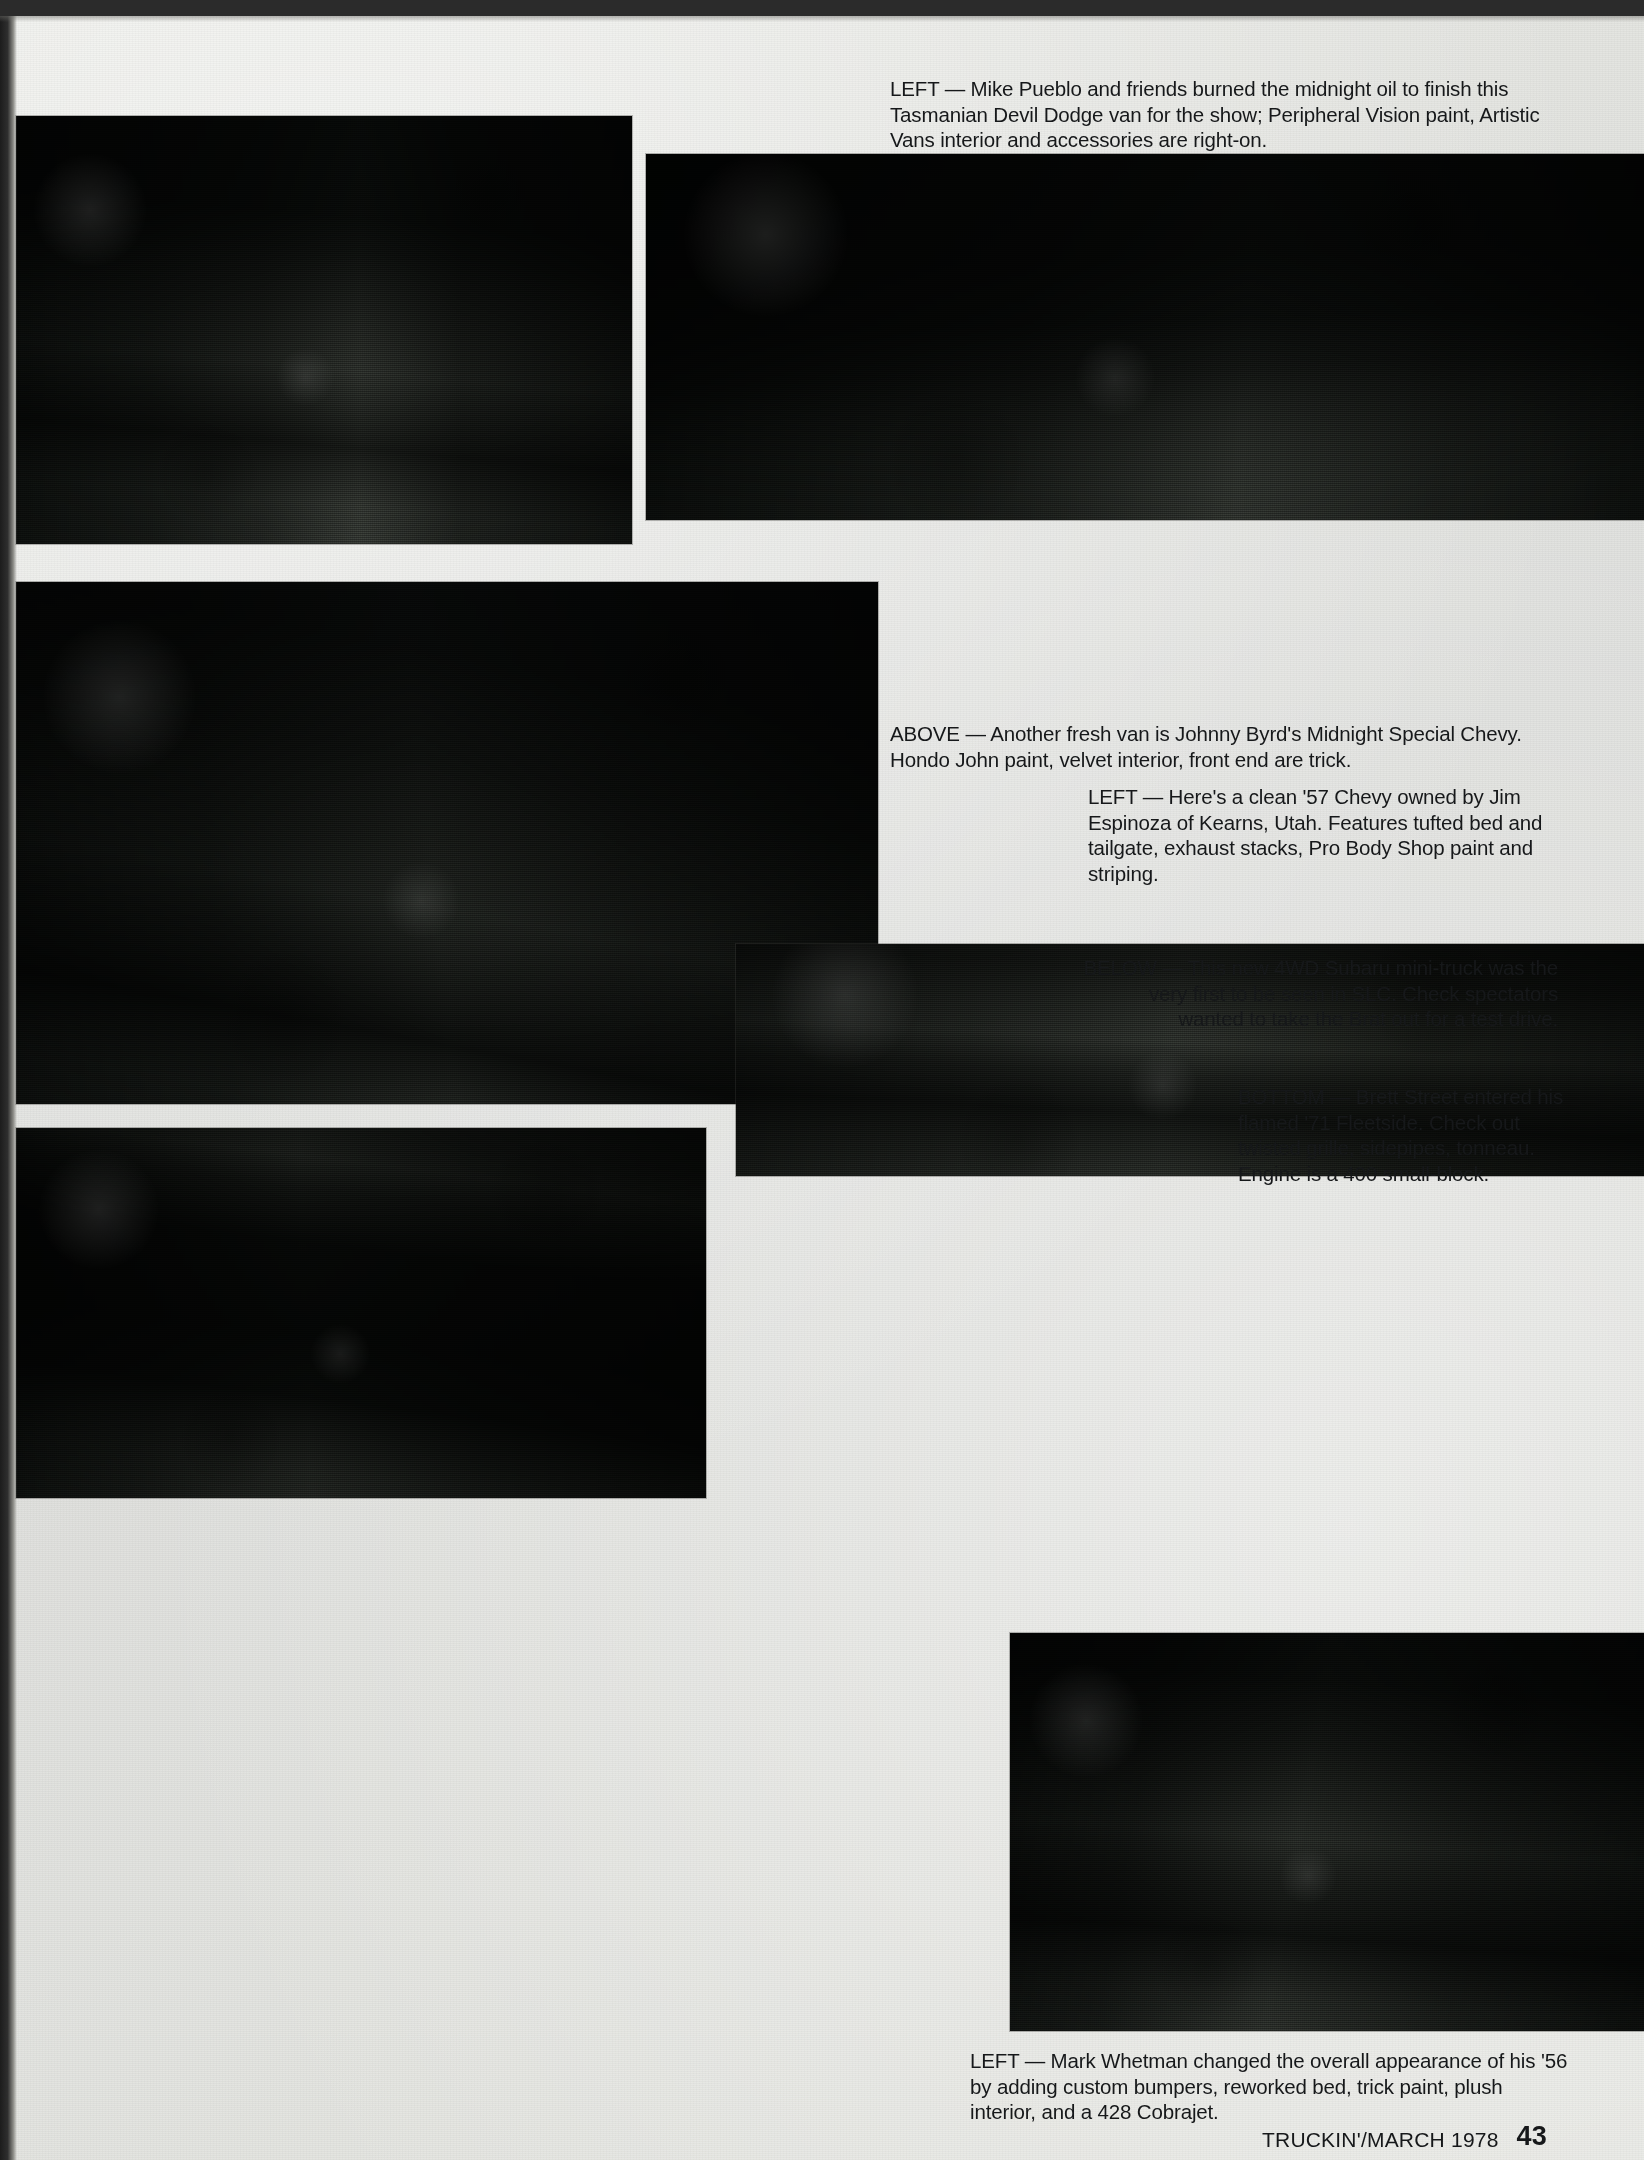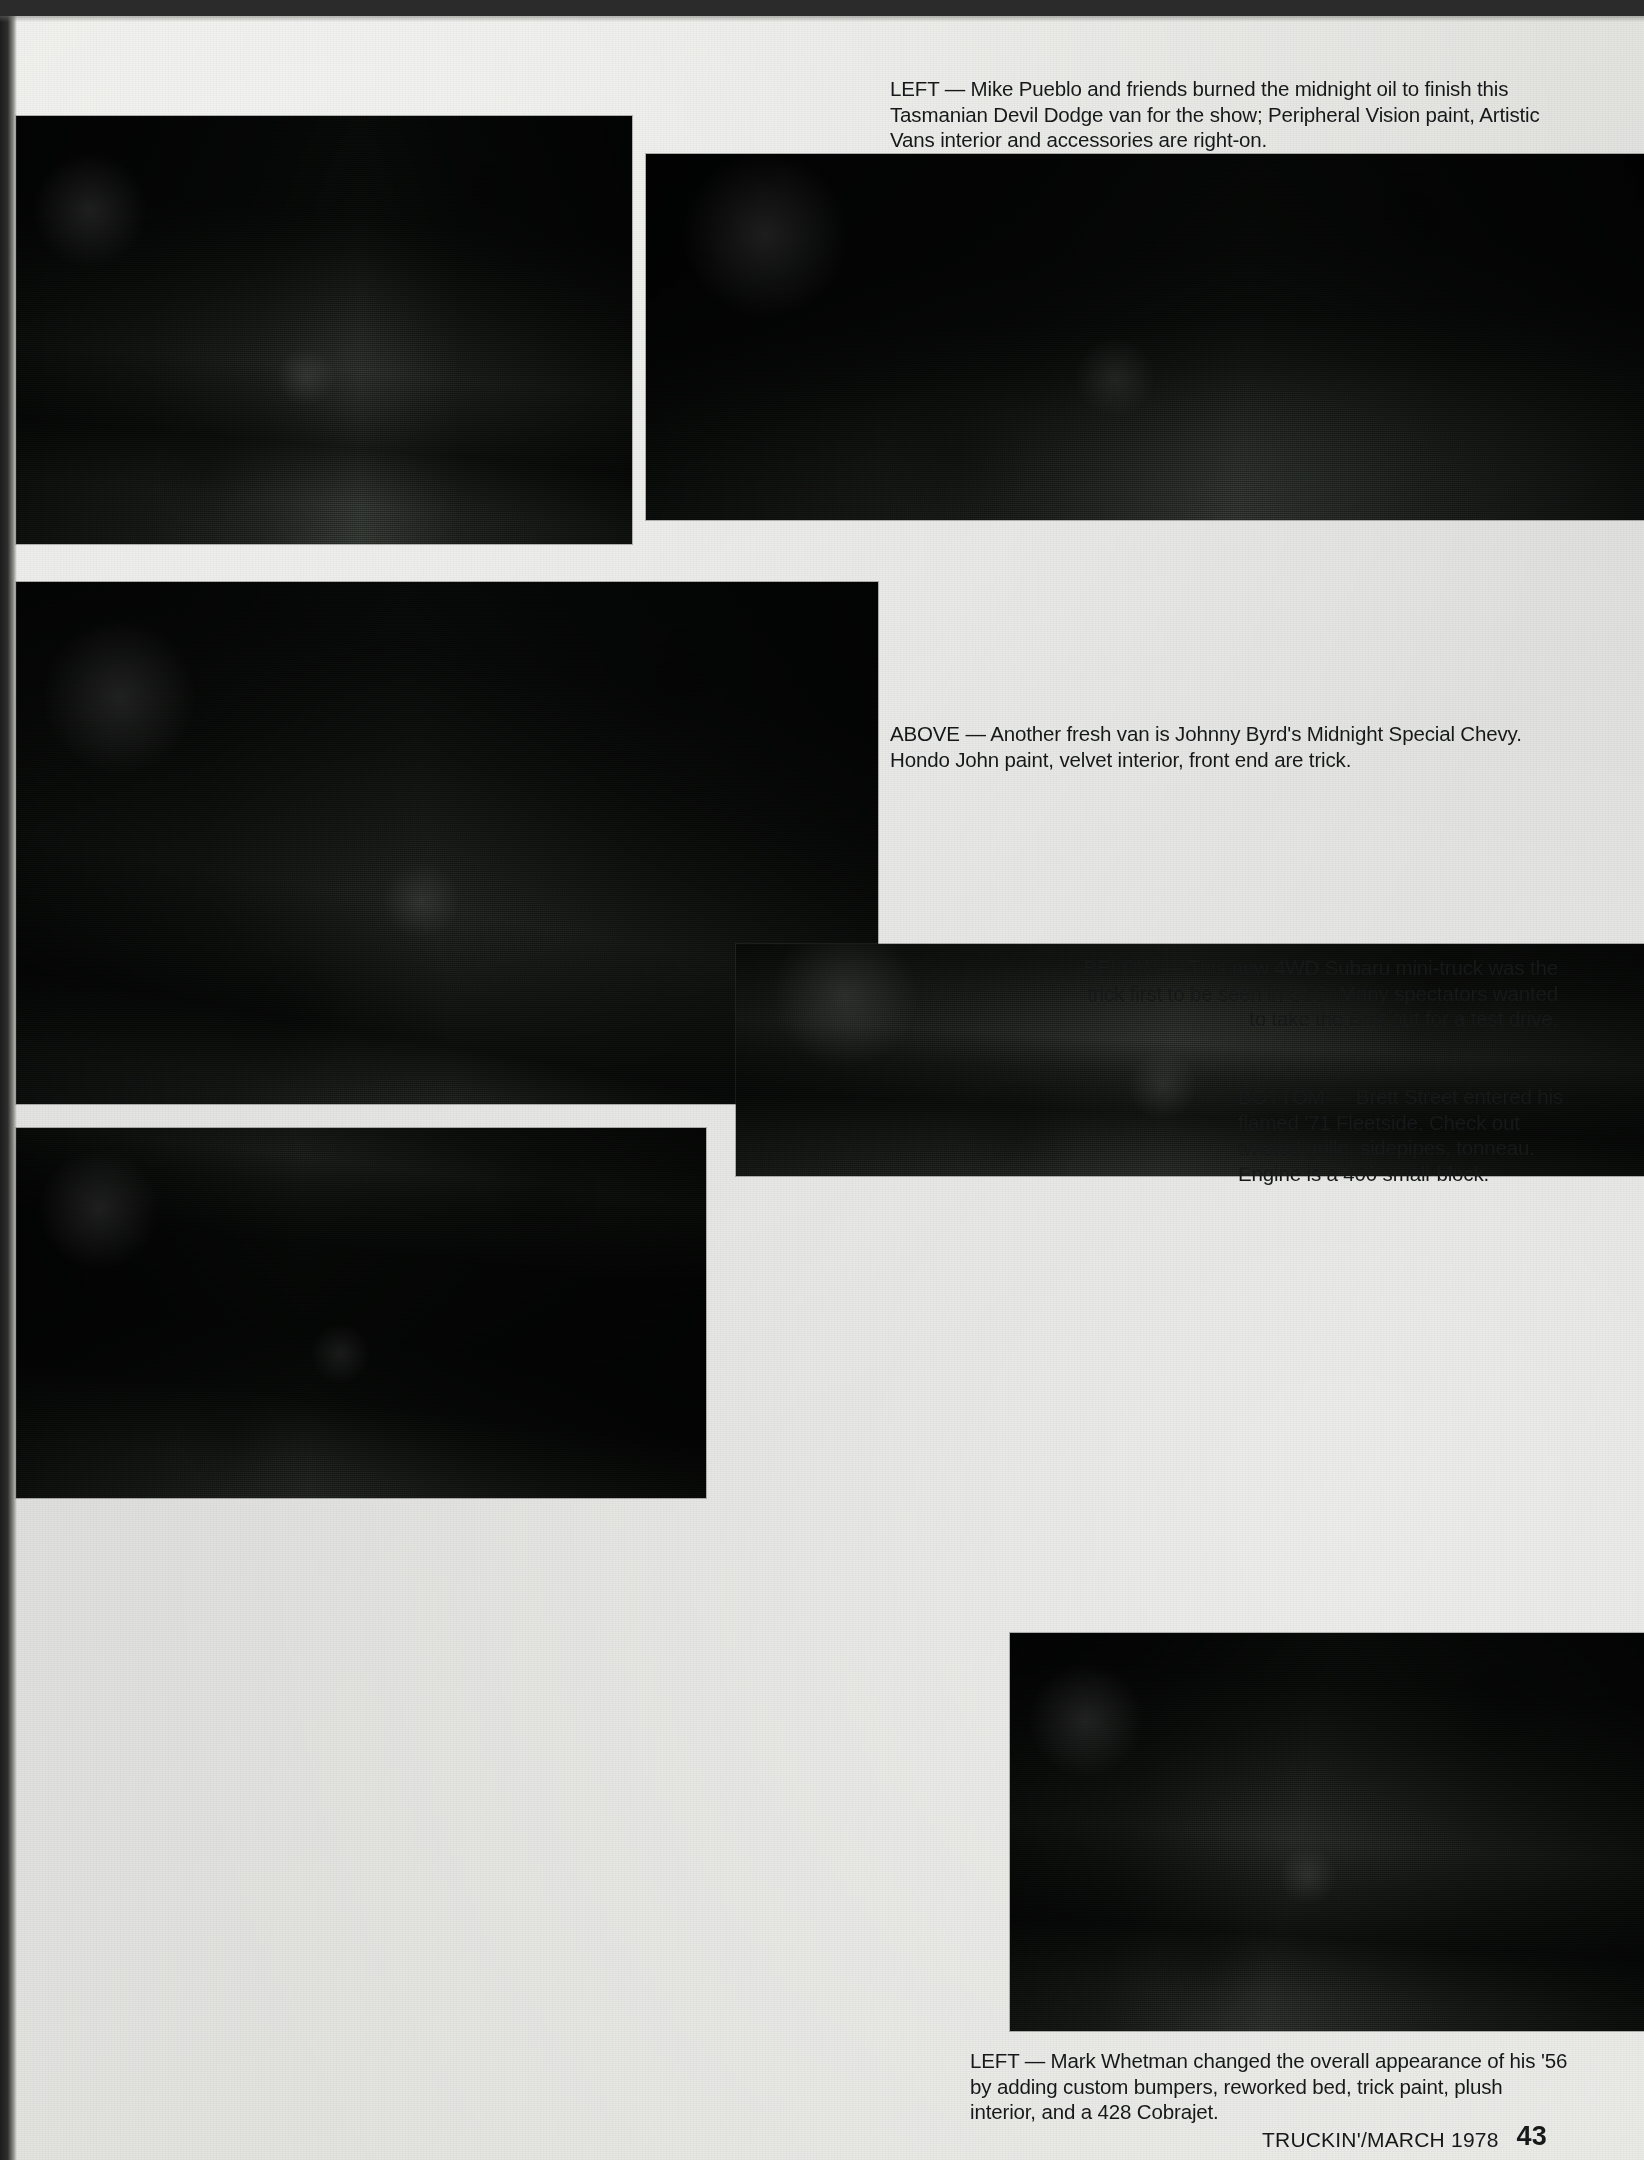--- a/index.html
+++ b/index.html
@@ -178,22 +178,23 @@
 
   <div class="photo" id="photo-71-fleetside" style="left:1010px; top:1617px; width:634px; height:398px;">
     <div class="halftone"></div>
     <div class="grain"></div>
   </div>
 
   <div class="caption" style="left:890px; top:60px; width:650px;">LEFT — Mike Pueblo and friends burned the midnight oil to finish this Tasmanian Devil Dodge van for the show; Peripheral Vision paint, Artistic Vans interior and accessories are right-on.</div>
 
   <div class="caption" style="left:890px; top:705px; width:660px;">ABOVE — Another fresh van is Johnny Byrd's Midnight Special Chevy. Hondo John paint, velvet interior, front end are trick.</div>
 
-
-  <div class="caption right" style="left:1080px; top:939px; width:478px;">BELOW — This new 4WD Subaru mini-truck was the trick first to be seen in SLC. Many spectators wanted to take the Brat out for a test drive.</div>
+  <div class="caption" style="left:1088px; top:768px; width:470px;">LEFT — Here's a clean '57 Chevy owned by Jim Espinoza of Kearns, Utah. Features tufted bed and tailgate, exhaust stacks, Pro Body Shop paint and striping.</div>
+
+  <div class="caption right" style="left:1080px; top:939px; width:478px;">BELOW — This new 4WD Subaru mini-truck was the very first to be seen in SLC. Check spectators wanted to take the Brat out for a test drive.</div>
 
   <div class="caption" style="left:1238px; top:1068px; width:330px;">BOTTOM — Brett Street entered his flamed '71 Fleetside. Check out twisted grille, sidepipes, tonneau. Engine is a 400 small-block.</div>
 
   <div class="caption" style="left:970px; top:2032px; width:600px;">LEFT — Mark Whetman changed the overall appearance of his '56 by adding custom bumpers, reworked bed, trick paint, plush interior, and a 428 Cobrajet.</div>
 
   <div id="page-footer" style="left:1262px; top:2105px;">
     <span class="folio-masthead">TRUCKIN'/MARCH 1978</span>
     <span class="folio-number">43</span>
   </div>
 

